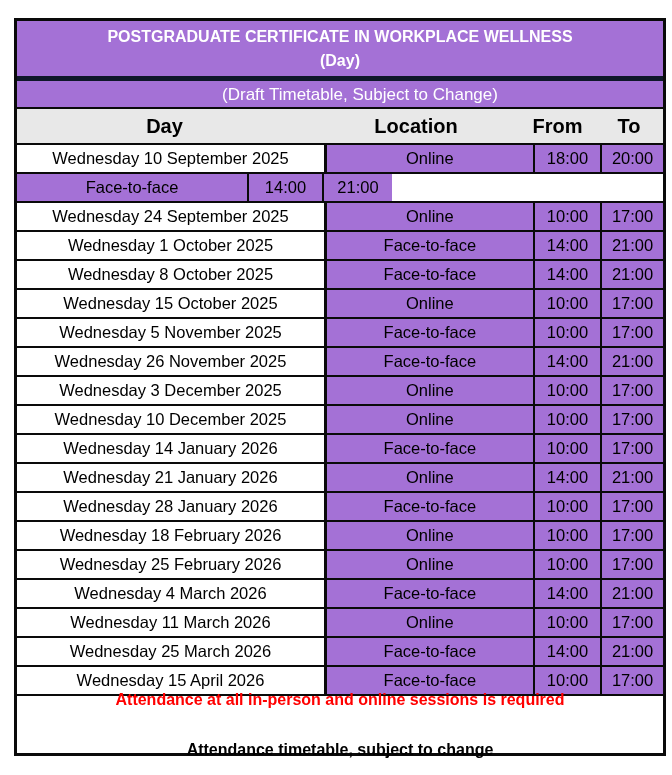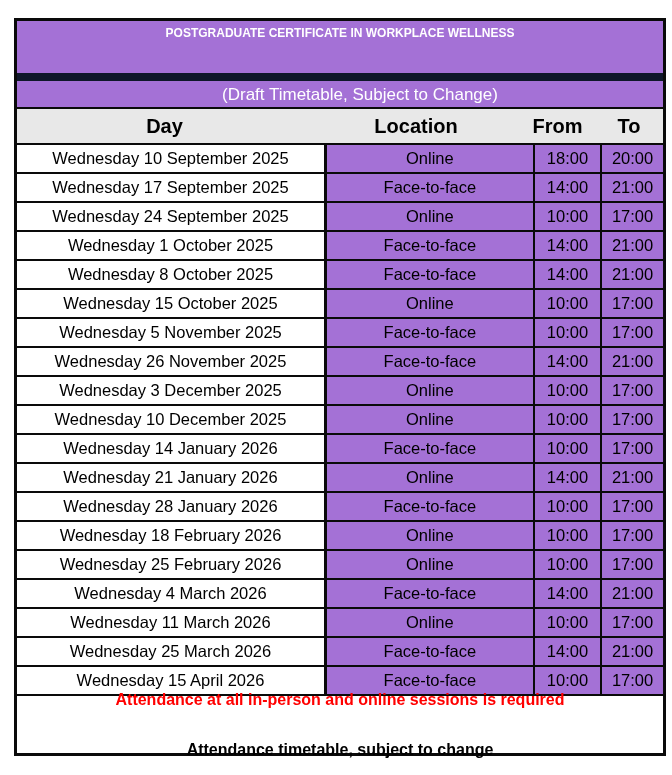--- a/index.html
+++ b/index.html
@@ -12,27 +12,27 @@
   .timetable {
     position: absolute;
     left: 14px; top: 18px;
     width: 652px;
     border: 3px solid #0a0a0a;
     background: #ffffff;
   }
   .title-block {
     height: 60px;
     background: #a471d6;
-    border-bottom: 8px solid #0f172a;
+    border-bottom: 5px solid #0f172a;
     color: #ffffff;
     font-weight: bold;
-    font-size: 12px;
-    text-align: center;
-    display: flex;
-    flex-direction: row;
+    font-size: 16px;
+    text-align: center;
+    display: flex;
+    flex-direction: column;
     justify-content: center;
     line-height: 24px;
   }
   .subtitle-block {
     height: 28px;
     background: #a471d6;
     border-bottom: 2px solid #0a0a0a;
     color: #ffffff;
     font-size: 17px;
     text-align: center;
@@ -97,41 +97,41 @@
   .note-red   { color: #ff0000; }
   .note-black { color: #000000; }
 </style>
 </head>
 <body>
 
 <div class="timetable">
 
   <div class="title-block">
     <div>POSTGRADUATE CERTIFICATE IN WORKPLACE WELLNESS</div>
+    <div>(Day)</div>
   </div>
 
   <div class="subtitle-block">(Draft Timetable, Subject to Change)</div>
 
   <div class="colheader">
     <div class="h-day">Day</div>
     <div class="h-location">Location</div>
     <div class="h-from">From</div>
     <div class="h-to">To</div>
   </div>
 
   <div id="rows-container">
     <div class="row">
       <div class="cell-day">Wednesday 10 September 2025</div>
       <div class="cell-location">Online</div>
       <div class="cell-from">18:00</div>
       <div class="cell-to">20:00</div>
     </div>
 
     <div class="row">
-      <div class="cell-day">Wednesday 17 September 2025</div>
       <div class="cell-location">Face-to-face</div>
       <div class="cell-from">14:00</div>
       <div class="cell-to">21:00</div>
     </div>
 
     <div class="row">
       <div class="cell-day">Wednesday 24 September 2025</div>
       <div class="cell-location">Online</div>
       <div class="cell-from">10:00</div>
       <div class="cell-to">17:00</div>

